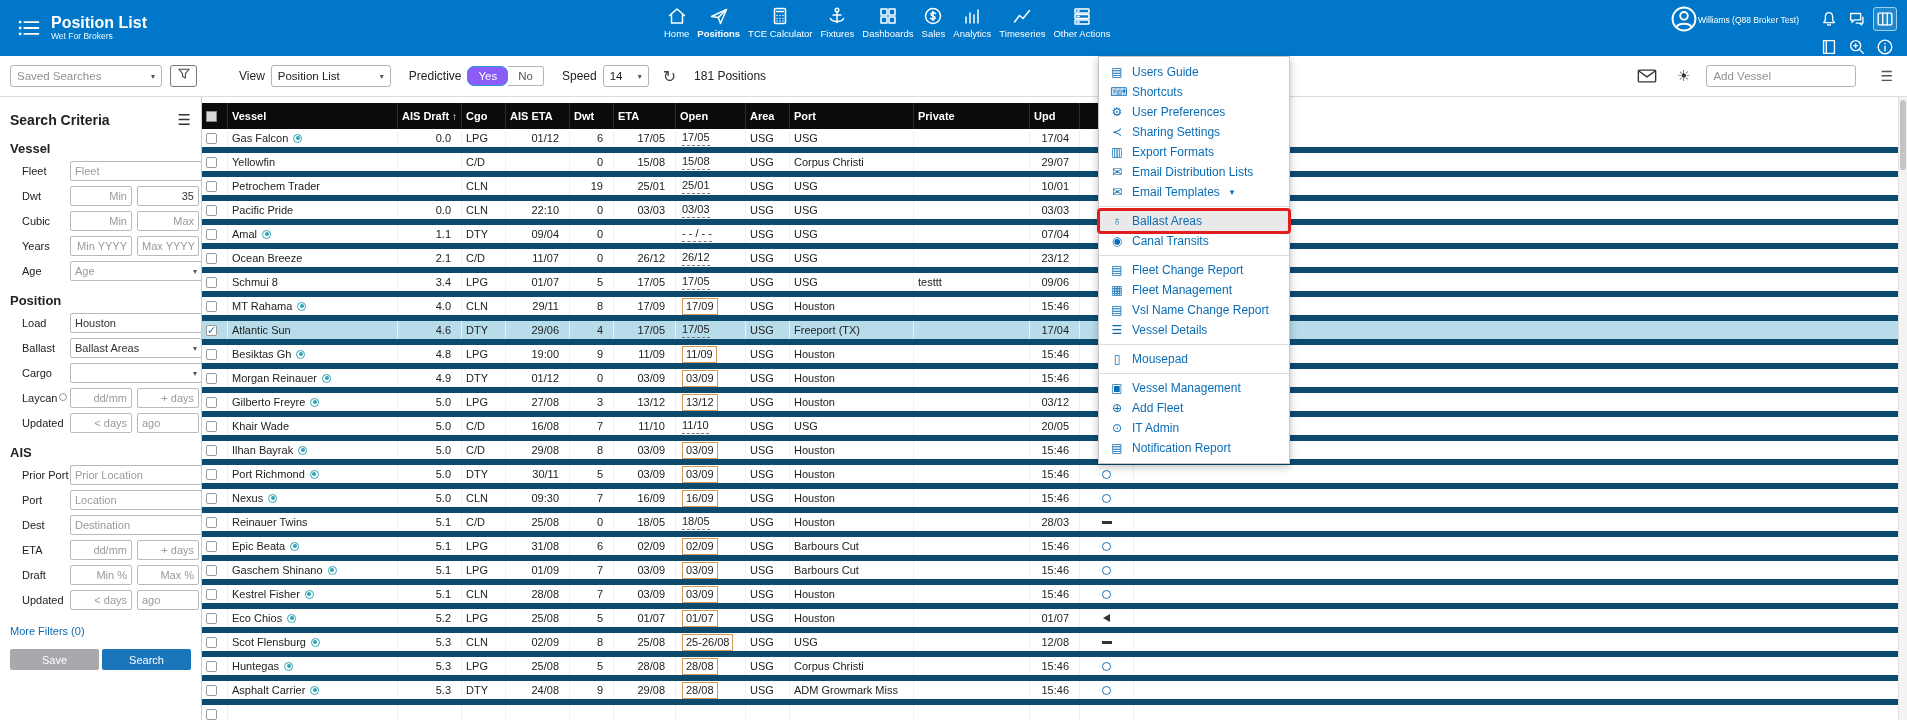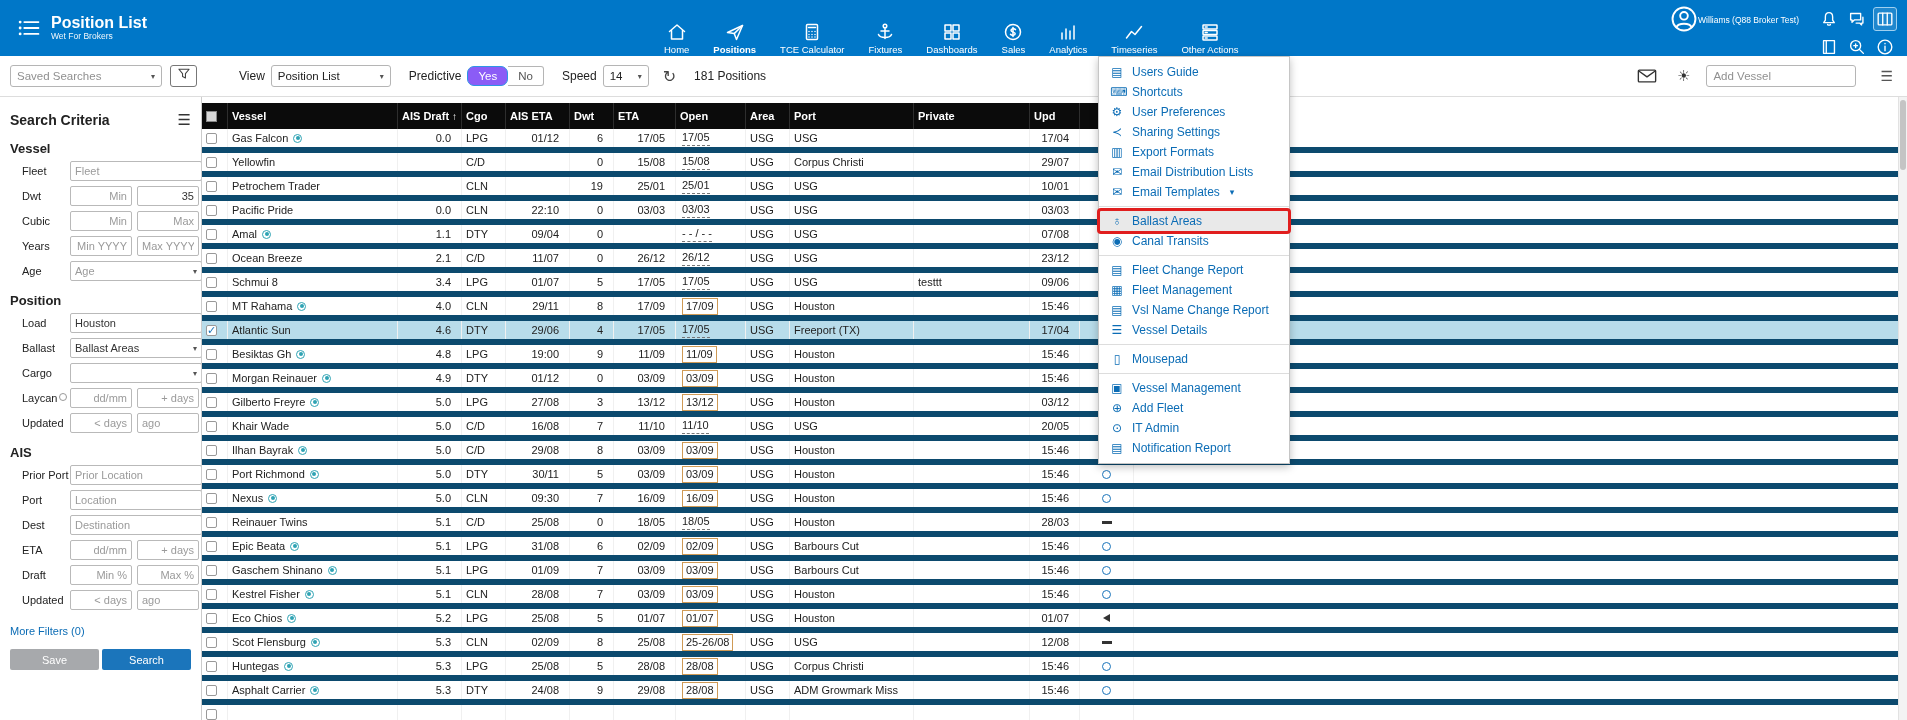--- a/index.html
+++ b/index.html
@@ -5,21 +5,21 @@
   *{margin:0;padding:0;box-sizing:border-box;}
   html,body{width:1907px;height:720px;overflow:hidden;background:#fff;
     font-family:"Liberation Sans","DejaVu Sans",sans-serif;color:#222;}
 
   
   .topbar{height:56px;background:#0077c8;position:relative;color:#fff;display:flex;align-items:center;}
   .brand{display:flex;align-items:center;gap:9px;padding-left:16px;}
   .brand-ico{width:26px;height:26px;}
   .brand-t1{font-size:16px;font-weight:bold;line-height:1.05;}
   .brand-t2{font-size:8.5px;opacity:.95;}
-  .main-nav{position:absolute;left:660px;top:21px;display:flex;gap:16px;justify-content:space-between;}
+  .main-nav{position:absolute;left:660px;top:5px;display:flex;gap:0;justify-content:space-between;}
   .nav-item{padding:0 4px;display:flex;flex-direction:column;align-items:center;gap:1px;cursor:pointer;}
   .nav-ico svg{width:22px;height:22px;display:block;}
   .nav-label{font-size:9.5px;white-space:nowrap;}
   .nav-item.active .nav-label{font-weight:bold;}
   .topbar-right{position:absolute;right:10px;top:5px;display:flex;align-items:flex-start;gap:18px;}
   .user-block{display:flex;flex-direction:row;align-items:center;}
   .avatar{width:28px;height:28px;}
   .user-name{font-size:8.5px;margin-top:2px;white-space:nowrap;}
   .icon-grid{display:grid;grid-template-columns:repeat(3,24px);grid-auto-rows:24px;gap:4px;margin-top:2px;}
   .tico{width:24px;height:24px;display:flex;align-items:center;justify-content:center;cursor:pointer;}
@@ -576,21 +576,21 @@
           <div class="td">DTY</div>
           <div class="td c-num">09/04</div>
           <div class="td c-num">0</div>
           <div class="td c-num"></div>
           <div class="td c-open">
             <span class="open-dotted">- - / - -</span>
           </div>
           <div class="td">USG</div>
           <div class="td">USG</div>
           <div class="td"></div>
-          <div class="td c-num">07/08</div>
+          <div class="td c-num">07/04</div>
           <div class="td c-status">
             <span class="st-dash"></span>
           </div>
           <div class="td c-fill"></div>
         </div>
         <div class="tr">
           <div class="td c-check">
             <span class="cb"></span>
           </div>
           <div class="td c-vessel">Ocean Breeze</div>

